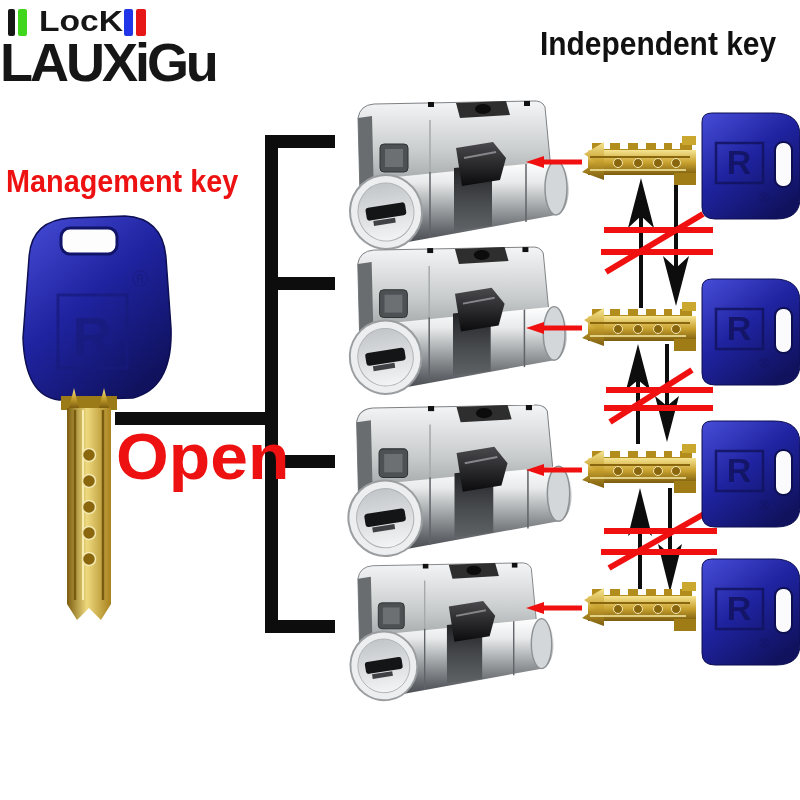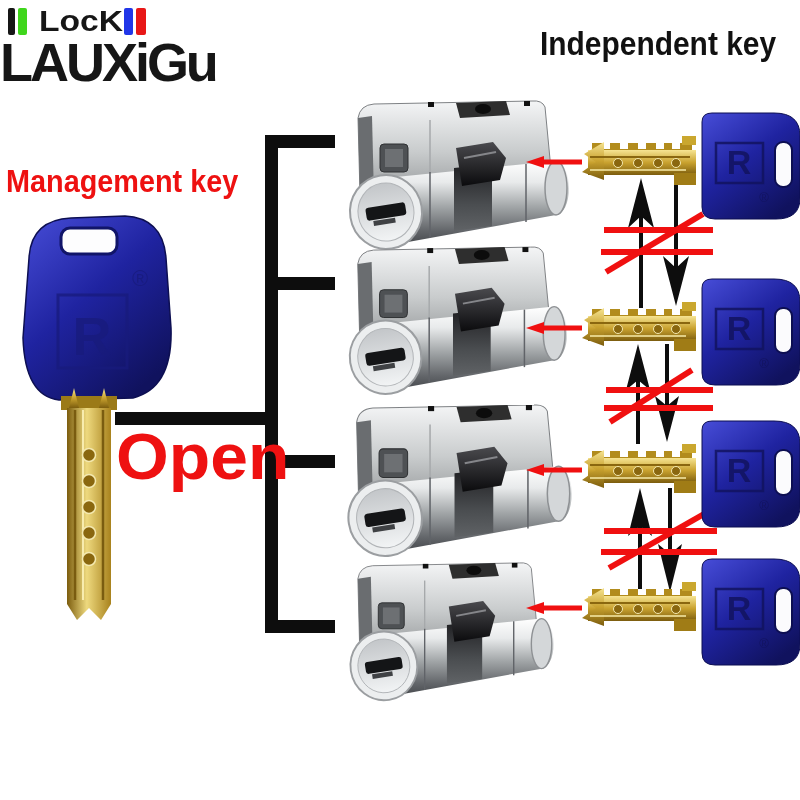--- a/index.html
+++ b/index.html
@@ -1,20 +1,20 @@
 <!DOCTYPE html>
 <html><head>
 <meta charset="utf-8">
 <style>
   html,body{margin:0;padding:0;background:#ffffff;}
   .canvas{position:relative;width:800px;height:800px;background:#ffffff;overflow:hidden;
           font-family:"Liberation Sans", sans-serif;}
   .abs{position:absolute;}
   
-  .logo-row1{position:absolute;left:8px;top:6px;display:flex;align-items:center;height:30px;}
+  .logo-row1{position:absolute;left:8px;top:6px;display:flex;align-items:flex-end;height:30px;}
   .bar{display:inline-block;height:27px;border-radius:2px;}
   .bar-black{width:7px;background:#161616;margin-right:3px;}
   .bar-green{width:9px;background:#3fd61c;}
   .bar-blue{width:9px;background:#2136e8;margin-right:3px;}
   .bar-red{width:10px;background:#e81717;}
   .logo-lock{font-size:30px;font-weight:bold;color:#161616;line-height:30px;
              margin:0 10px 0 12px;transform:scaleX(1.12);transform-origin:left bottom;letter-spacing:0px;}
   .logo-main{position:absolute;left:0px;top:32px;font-size:53px;font-weight:bold;color:#161616;
              line-height:62px;letter-spacing:-3px;transform:scaleX(1.02);transform-origin:left top;}
   

